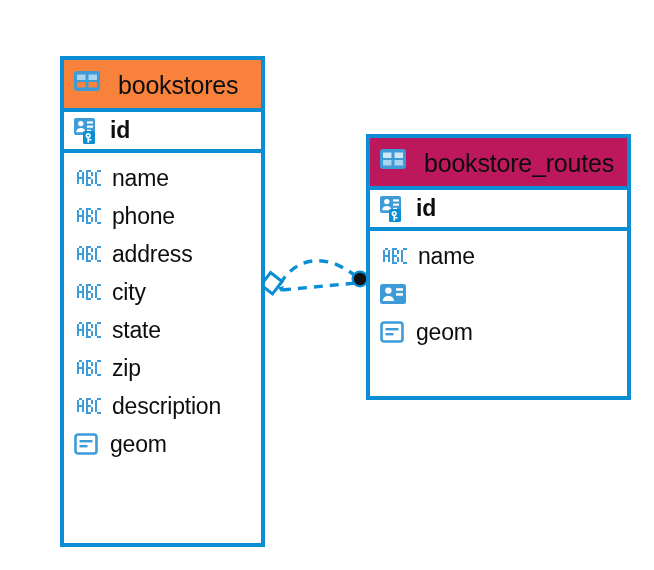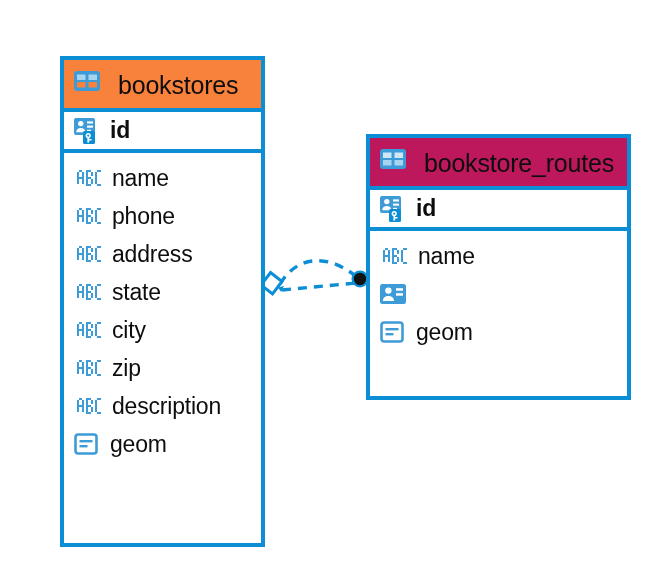--- a/index.html
+++ b/index.html
@@ -251,44 +251,44 @@
               <rect x="17" y="2" width="2" height="4"></rect>
                 <rect x="14" y="7" width="3" height="2"></rect>
               <rect x="17" y="9" width="2" height="5"></rect>
                 <rect x="14" y="14" width="3" height="2"></rect>
               <rect x="23" y="0" width="4" height="2"></rect>
                 <rect x="21" y="2" width="2" height="12"></rect>
               <rect x="23" y="14" width="4" height="2"></rect>
             </g>
           </svg>
         </span>
+        <span class="field-label">city</span>
+      </div>
+
+      <div class="field-row">
+        <span class="icon icon-abc">
+          <svg viewBox="0 0 28 16" width="28" height="16" xmlns="http://www.w3.org/2000/svg">
+            <g fill="#3d9bd8">
+              <rect x="3" y="2" width="2" height="12"></rect>
+                <rect x="5" y="0" width="3" height="2"></rect>
+              <rect x="8" y="2" width="2" height="12"></rect>
+                <rect x="5" y="7" width="3" height="2"></rect>
+              <rect x="12" y="0" width="2" height="16"></rect>
+                <rect x="14" y="0" width="3" height="2"></rect>
+              <rect x="17" y="2" width="2" height="4"></rect>
+                <rect x="14" y="7" width="3" height="2"></rect>
+              <rect x="17" y="9" width="2" height="5"></rect>
+                <rect x="14" y="14" width="3" height="2"></rect>
+              <rect x="23" y="0" width="4" height="2"></rect>
+                <rect x="21" y="2" width="2" height="12"></rect>
+              <rect x="23" y="14" width="4" height="2"></rect>
+            </g>
+          </svg>
+        </span>
         <span class="field-label">state</span>
-      </div>
-
-      <div class="field-row">
-        <span class="icon icon-abc">
-          <svg viewBox="0 0 28 16" width="28" height="16" xmlns="http://www.w3.org/2000/svg">
-            <g fill="#3d9bd8">
-              <rect x="3" y="2" width="2" height="12"></rect>
-                <rect x="5" y="0" width="3" height="2"></rect>
-              <rect x="8" y="2" width="2" height="12"></rect>
-                <rect x="5" y="7" width="3" height="2"></rect>
-              <rect x="12" y="0" width="2" height="16"></rect>
-                <rect x="14" y="0" width="3" height="2"></rect>
-              <rect x="17" y="2" width="2" height="4"></rect>
-                <rect x="14" y="7" width="3" height="2"></rect>
-              <rect x="17" y="9" width="2" height="5"></rect>
-                <rect x="14" y="14" width="3" height="2"></rect>
-              <rect x="23" y="0" width="4" height="2"></rect>
-                <rect x="21" y="2" width="2" height="12"></rect>
-              <rect x="23" y="14" width="4" height="2"></rect>
-            </g>
-          </svg>
-        </span>
-        <span class="field-label">city</span>
       </div>
 
       <div class="field-row">
         <span class="icon icon-abc">
           <svg viewBox="0 0 28 16" width="28" height="16" xmlns="http://www.w3.org/2000/svg">
             <g fill="#3d9bd8">
               <rect x="3" y="2" width="2" height="12"></rect>
                 <rect x="5" y="0" width="3" height="2"></rect>
               <rect x="8" y="2" width="2" height="12"></rect>
                 <rect x="5" y="7" width="3" height="2"></rect>

